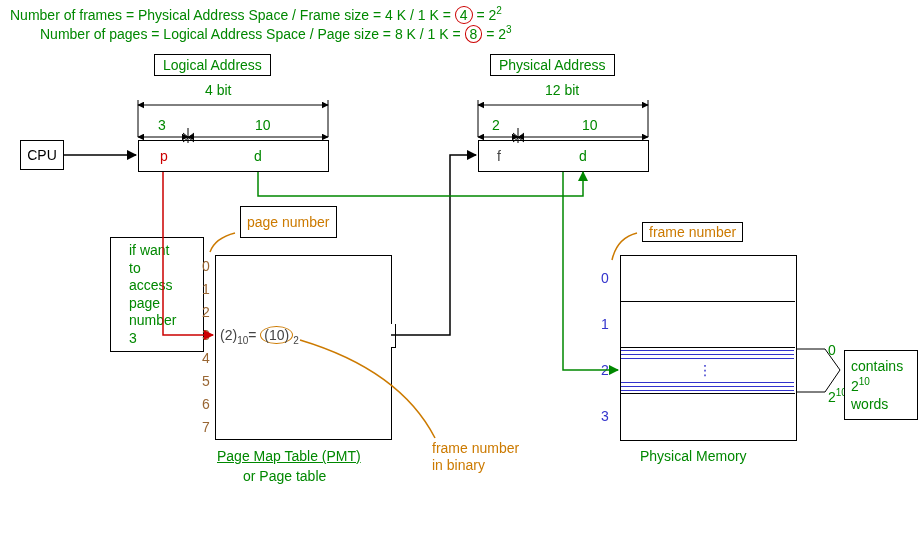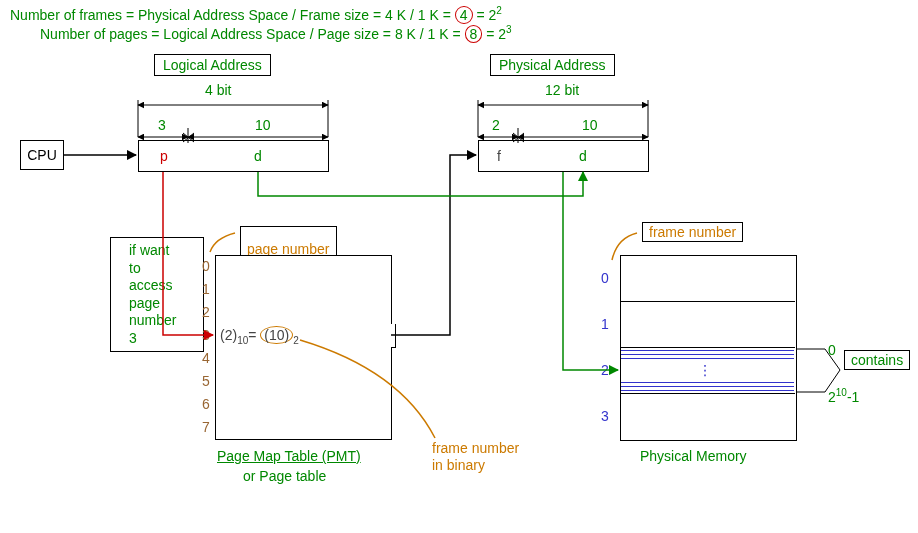--- a/index.html
+++ b/index.html
@@ -66,21 +66,21 @@
 
 <div class="abs box green" style="left:110px; top:237px; width:56px; padding:4px 18px; line-height:1.25;">
   <div>if want</div>
   <div>to</div>
   <div>access</div>
   <div>page</div>
   <div>number</div>
   <div>3</div>
 </div>
 
-<div class="abs box orange" style="left:240px; top:226px; padding:14px 6px;">page number</div>
+<div class="abs box orange" style="left:240px; top:206px; padding:7px 6px;">page number</div>
 
 <div class="abs brown" style="left:202px; top:258px;">0</div>
 <div class="abs brown" style="left:202px; top:281px;">1</div>
 <div class="abs brown" style="left:202px; top:304px;">2</div>
 <div class="abs brown" style="left:202px; top:327px;">3</div>
 <div class="abs brown" style="left:202px; top:350px;">4</div>
 <div class="abs brown" style="left:202px; top:373px;">5</div>
 <div class="abs brown" style="left:202px; top:396px;">6</div>
 <div class="abs brown" style="left:202px; top:419px;">7</div>
 
@@ -122,22 +122,25 @@
 <div class="abs blue" style="left:601px; top:316px;">1</div>
 <div class="abs blue" style="left:601px; top:362px;">2</div>
 <div class="abs blue" style="left:601px; top:408px;">3</div>
 
 <div class="abs green" style="left:640px; top:448px;">Physical Memory</div>
 
 <div class="abs green" style="left:828px; top:342px;">0</div>
 <div class="abs green" style="left:828px; top:387px;">
   <span>2</span><span class="sup">10</span><span>-1</span>
 </div>
-<div class="abs box green" style="left:844px; top:350px; padding:0 6px; line-height:1.3;">
+<div class="abs box green" style="left:844px; top:350px; padding:6px 6px; line-height:1.3;">
   <div>contains</div>
+  <div>
+    <span>2</span><span class="sup">10</span><span> words</span>
+  </div>
 </div>
 
 <svg class="overlay" width="918" height="533">
   <defs>
     <marker id="arr" viewBox="0 0 10 10" refX="9" refY="5" markerWidth="7" markerHeight="7" orient="auto">
       <path d="M0,0 L10,5 L0,10 z" fill="#000"></path>
     </marker>
     <marker id="arrR" viewBox="0 0 10 10" refX="9" refY="5" markerWidth="7" markerHeight="7" orient="auto">
       <path d="M0,0 L10,5 L0,10 z" fill="#cc0000"></path>
     </marker>

